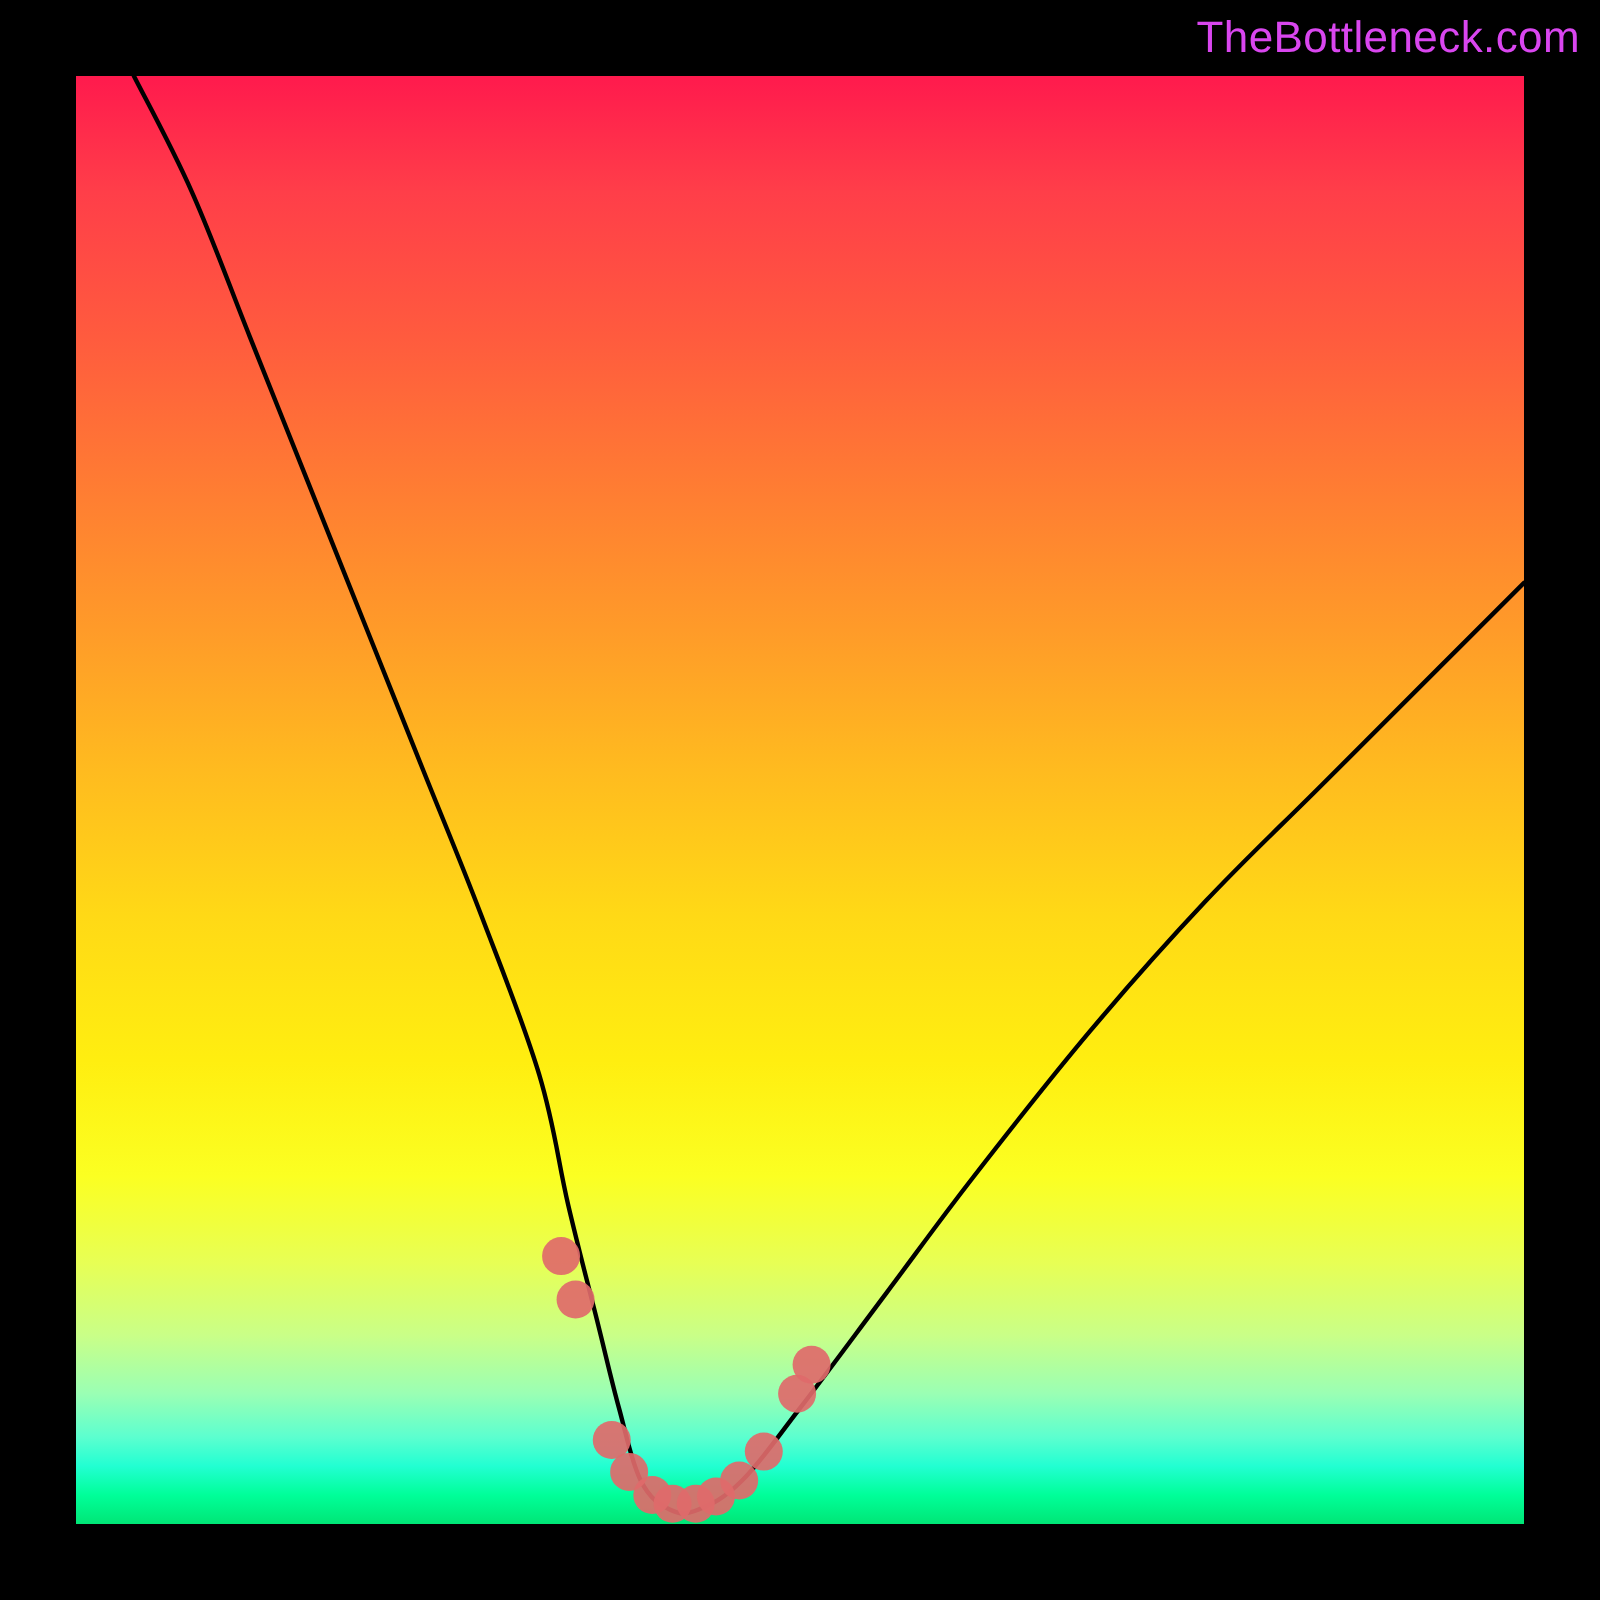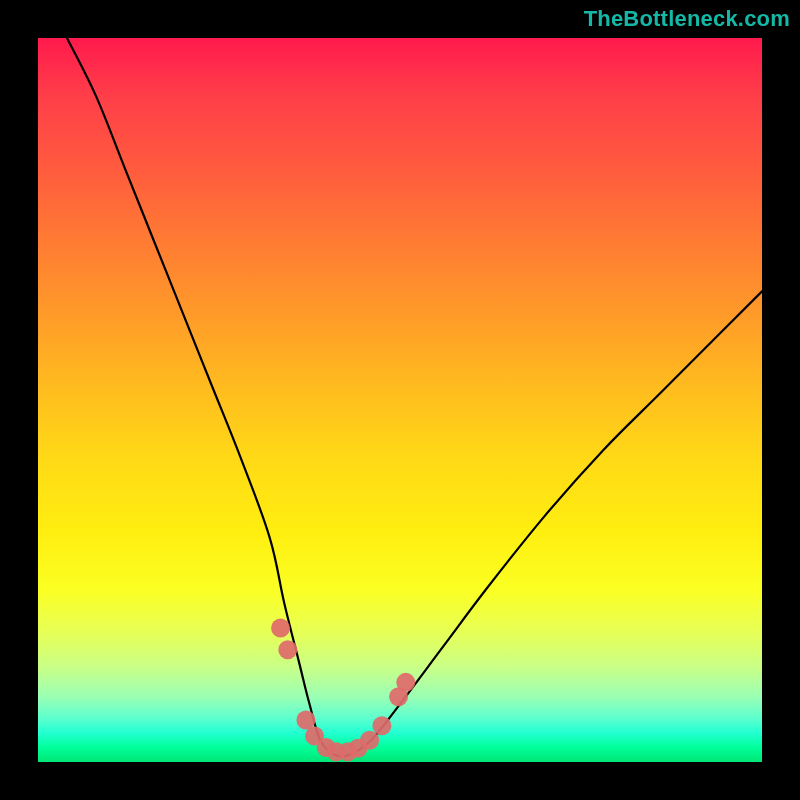--- a/index.html
+++ b/index.html
@@ -42,24 +42,24 @@
       #5cffcf 94%,
       #22ffd2 96%,
       #00ff99 98%,
       #00e676 100%
     );
   }
   .watermark {
     position: absolute;
     top: 6px;
     right: 10px;
-    color: #14b8a6;
+    color: #d946ef;
     font-size: 22px;
     letter-spacing: 0.2px;
-    font-weight: 700;
+    font-weight: 400;
   }
   svg.curve {
     position: absolute;
     top: 0;
     left: 0;
   }
 </style>
 </head>
 <body>
 

